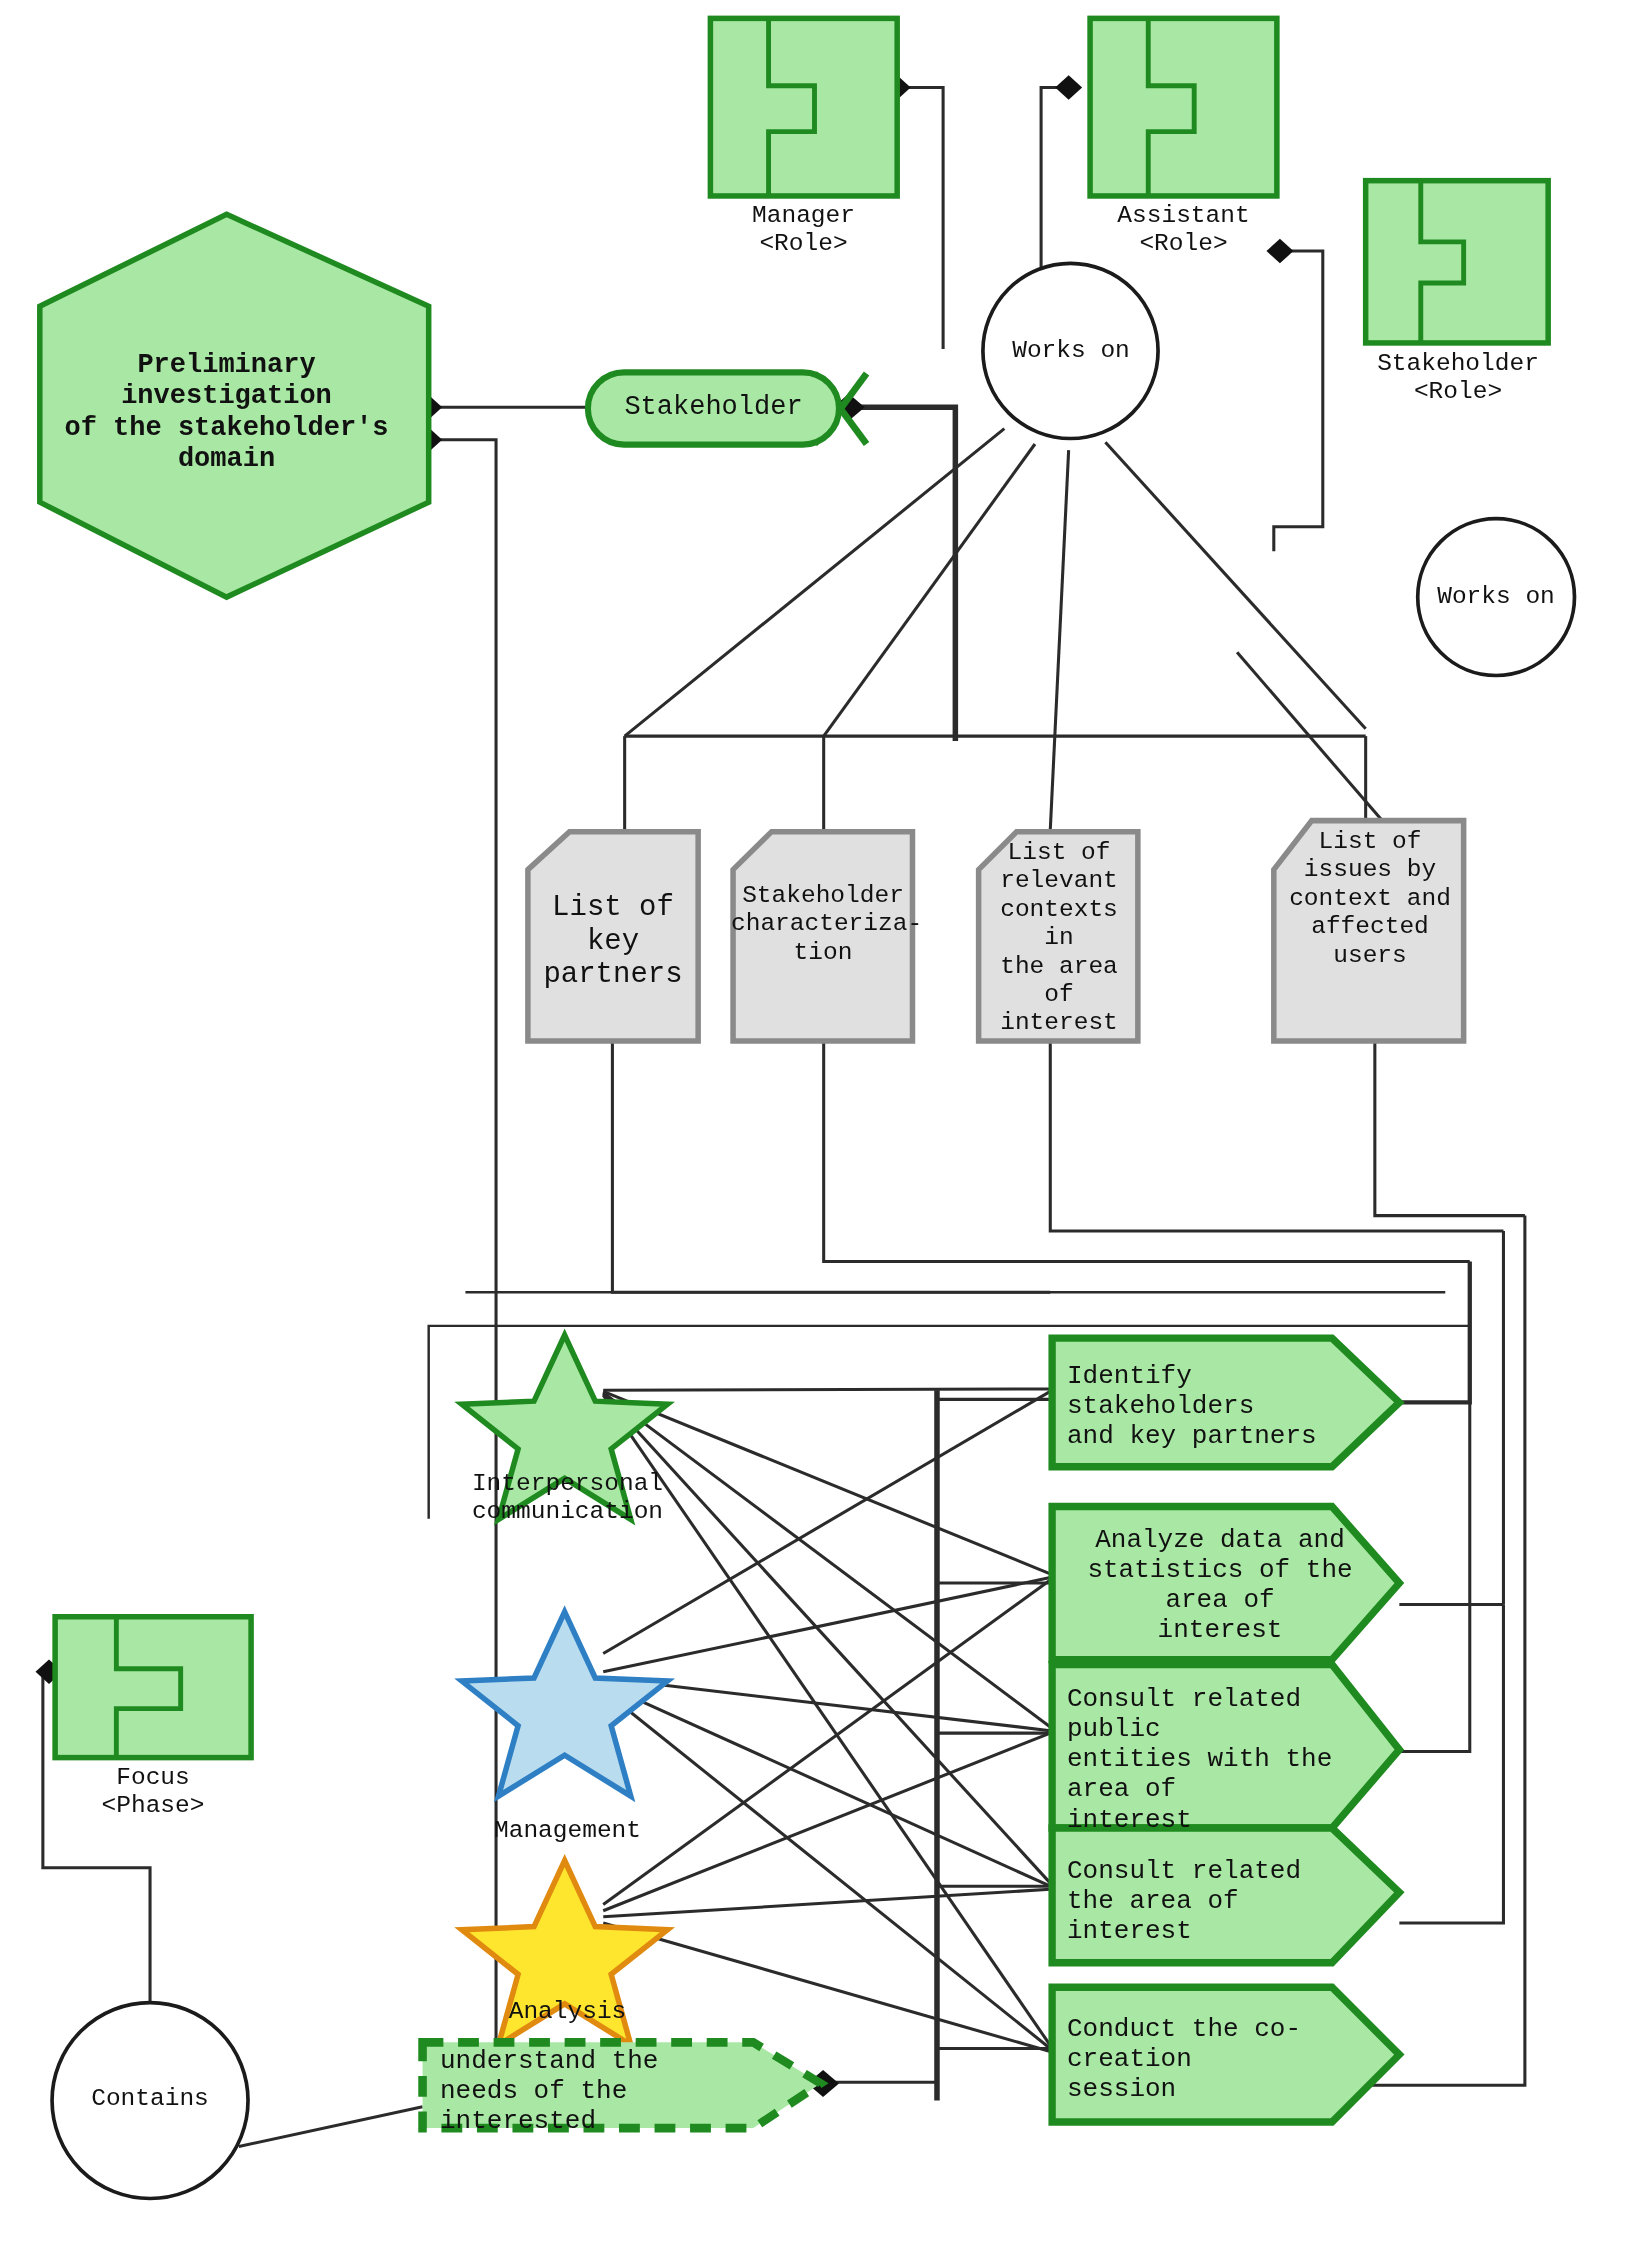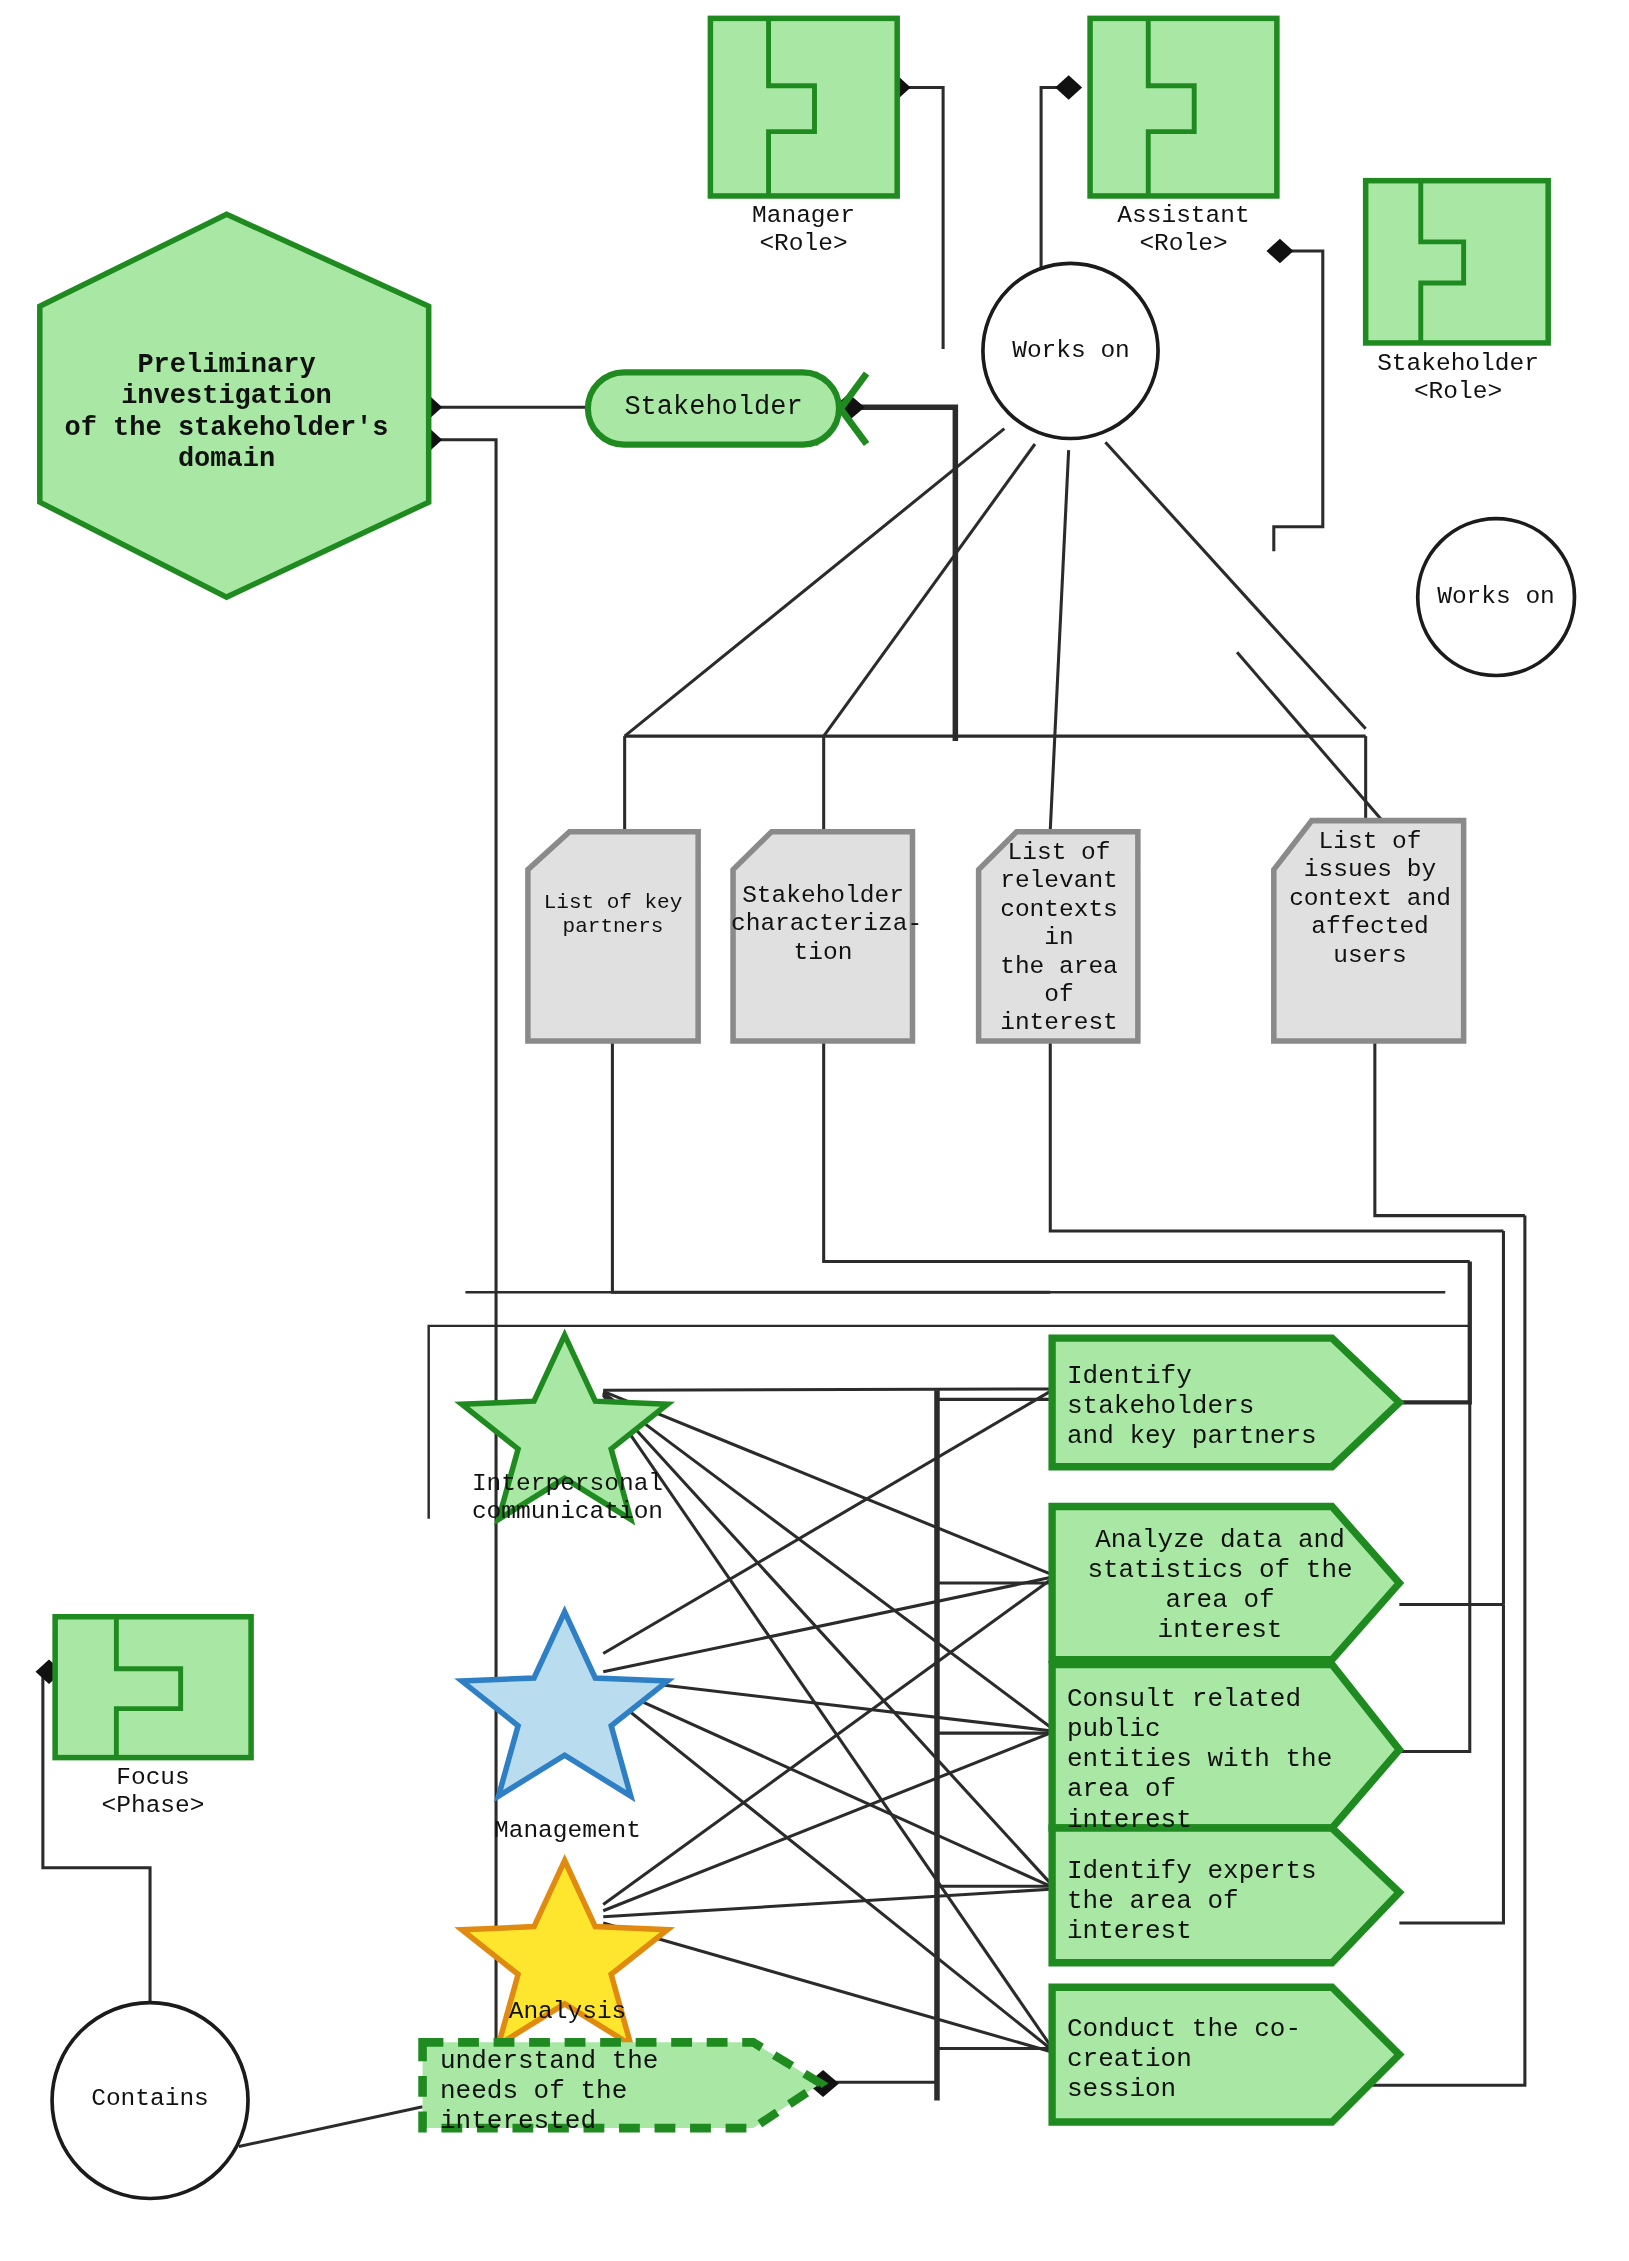--- a/index.html
+++ b/index.html
@@ -206,21 +206,21 @@
   <div class="nodelabel capt" style="left:979px;top:337px;width:184px;">
     <div>Works on</div>
   </div>
   <div class="nodelabel capt" style="left:1404px;top:583px;width:184px;">
     <div>Works on</div>
   </div>
   <div class="nodelabel capt" style="left:58px;top:2085px;width:184px;">
     <div>Contains</div>
   </div>
 
-  <div class="nodelabel" style="left:528px;top:891px;width:170px;font-size:21px;">
+  <div class="nodelabel" style="left:528px;top:891px;width:170px;font-size:29px;">
     <div>List of key</div>
     <div>partners</div>
   </div>
   <div class="nodelabel" style="left:731px;top:882px;width:184px;font-size:24.5px;">
     <div>Stakeholder</div>
     <div>characteriza-</div>
     <div>tion</div>
   </div>
   <div class="nodelabel" style="left:979px;top:839px;width:160px;font-size:24.5px;">
     <div>List of</div>
@@ -256,21 +256,21 @@
     <div>Analyze data and</div>
     <div>statistics of the area of</div>
     <div>interest</div>
   </div>
   <div class="nodelabel" style="left:1067px;top:1684px;width:306px;font-size:26px;text-align:left;">
     <div>Consult related public</div>
     <div>entities with the area of</div>
     <div>interest</div>
   </div>
   <div class="nodelabel" style="left:1067px;top:1856px;width:306px;font-size:26px;text-align:left;">
-    <div>Identify experts</div>
+    <div>Consult related</div>
     <div>the area of interest</div>
   </div>
   <div class="nodelabel" style="left:440px;top:2046px;width:257px;font-size:26px;text-align:left;">
     <div>understand the</div>
     <div>needs of the</div>
     <div>interested</div>
   </div>
 
   <div class="nodelabel" style="left:1067px;top:2014px;width:306px;font-size:26px;text-align:left;">
     <div>Conduct the co-creation</div>

